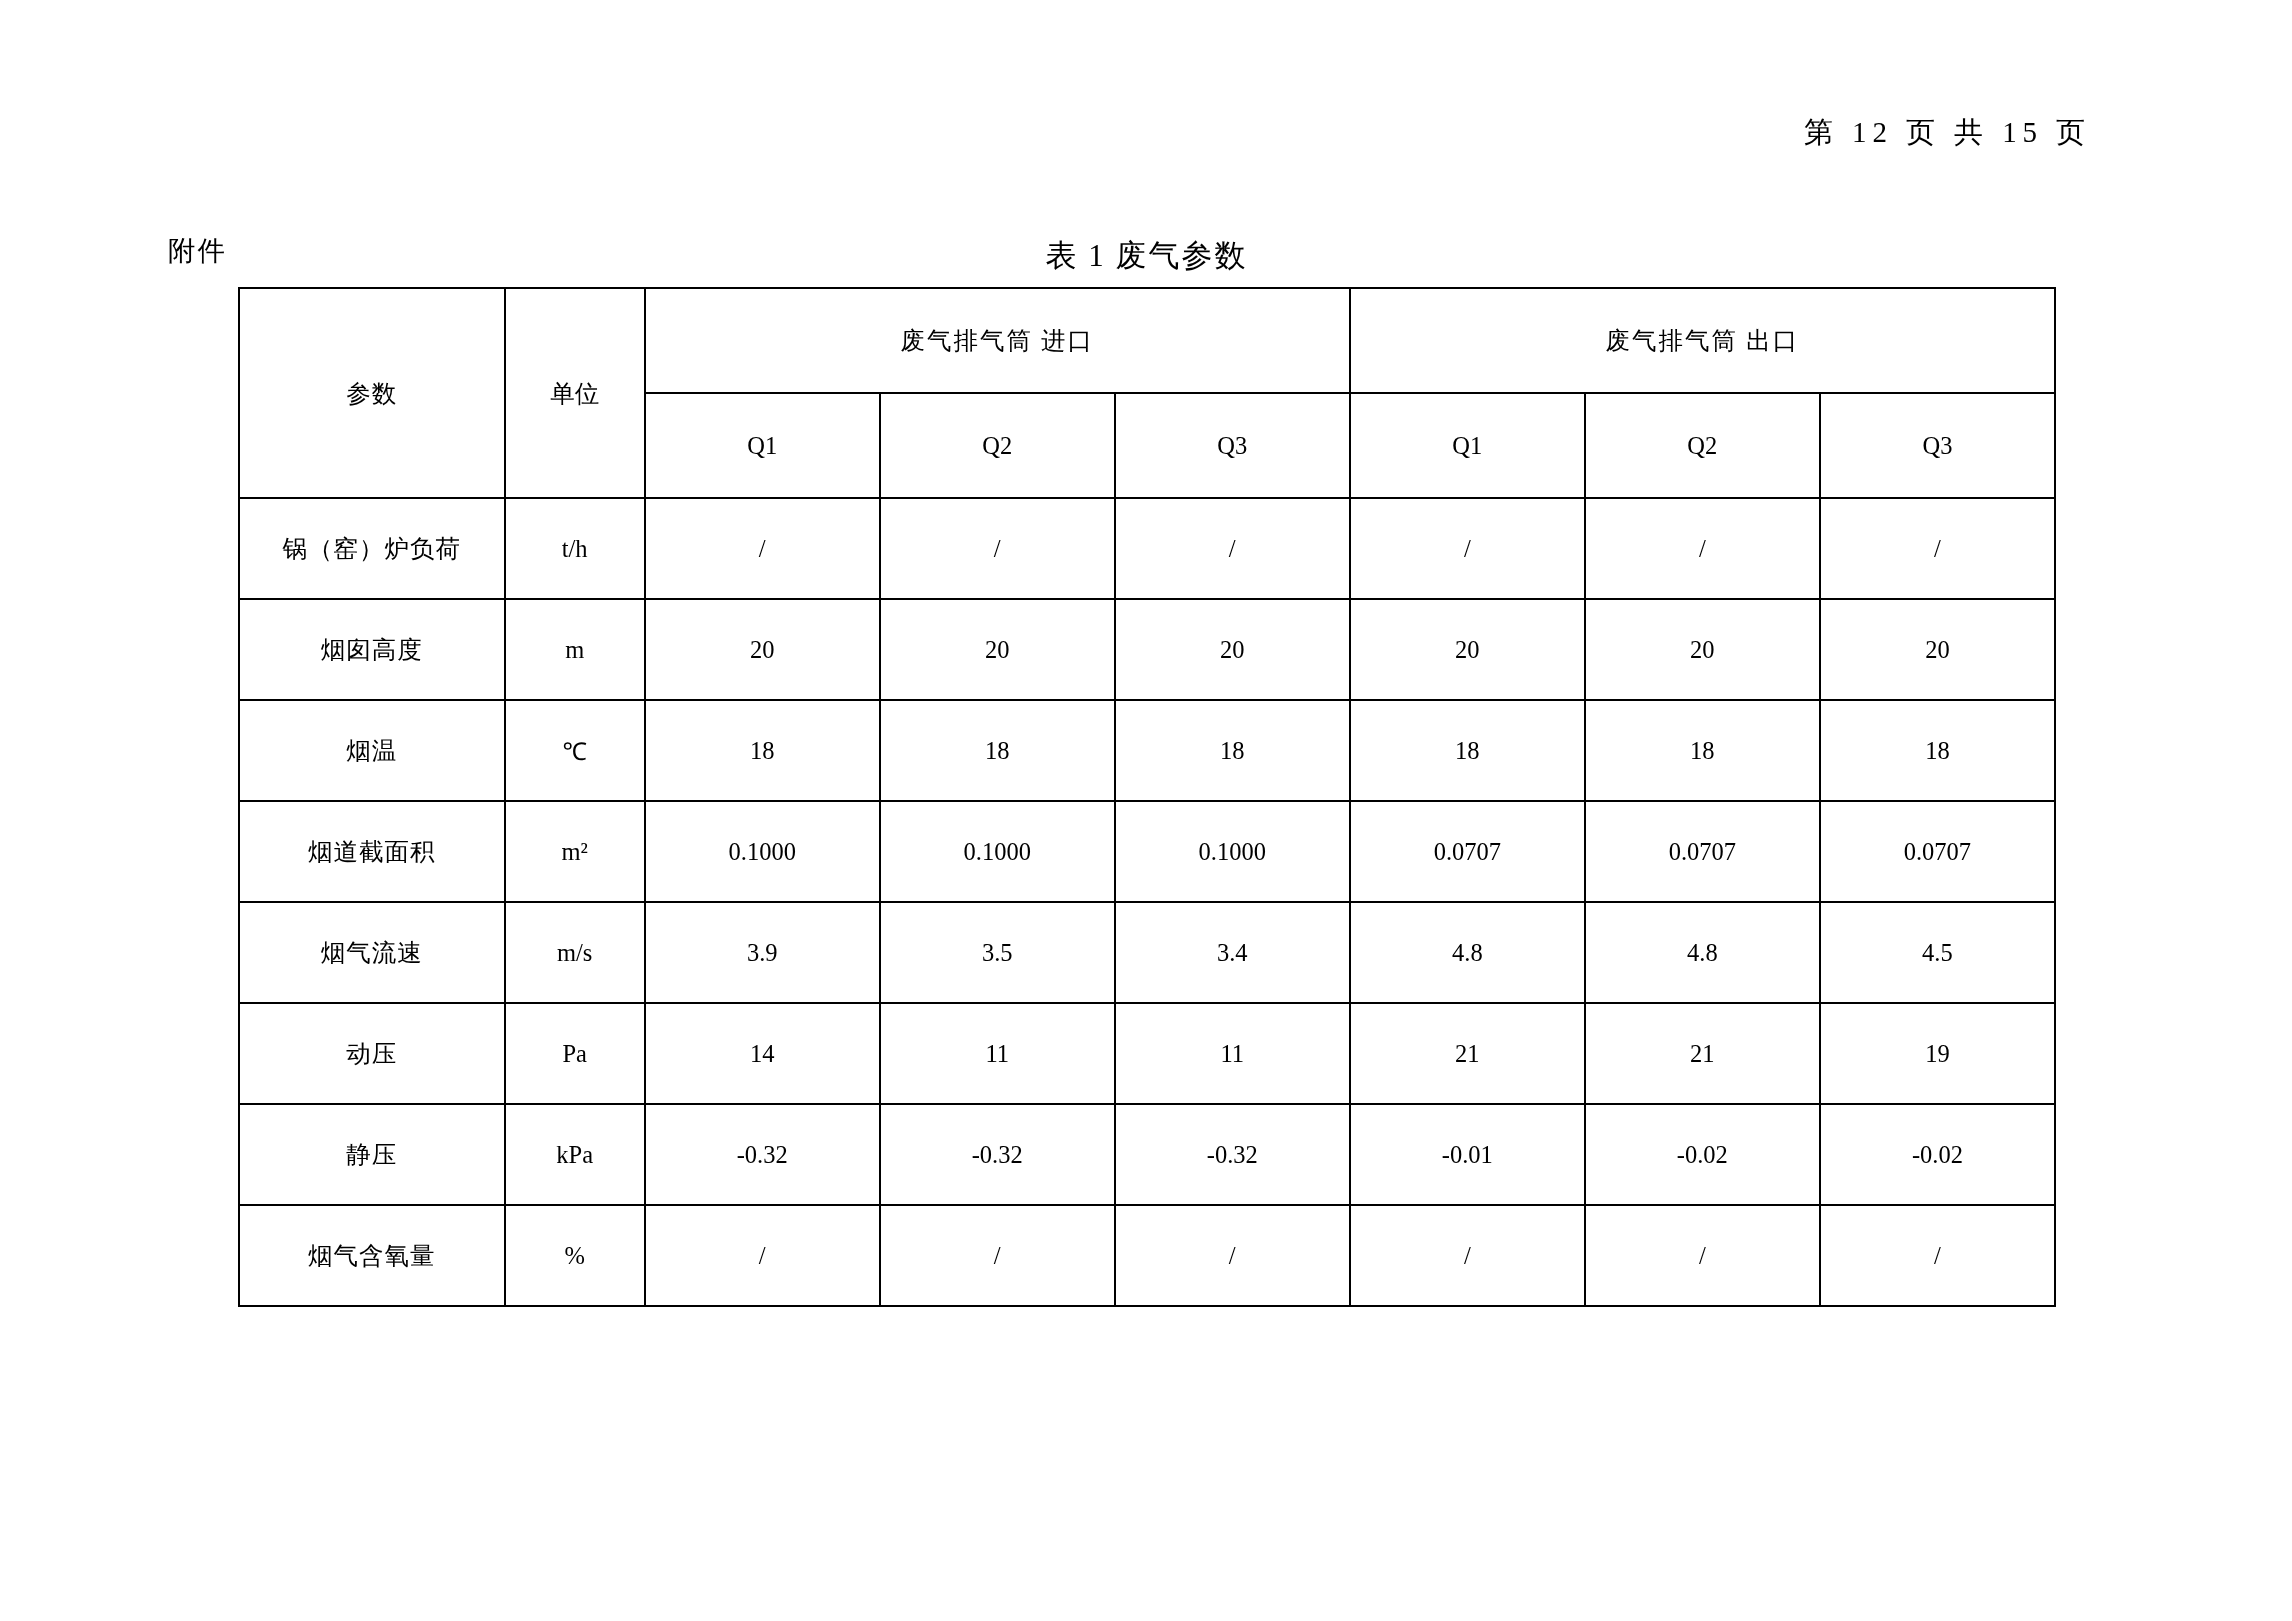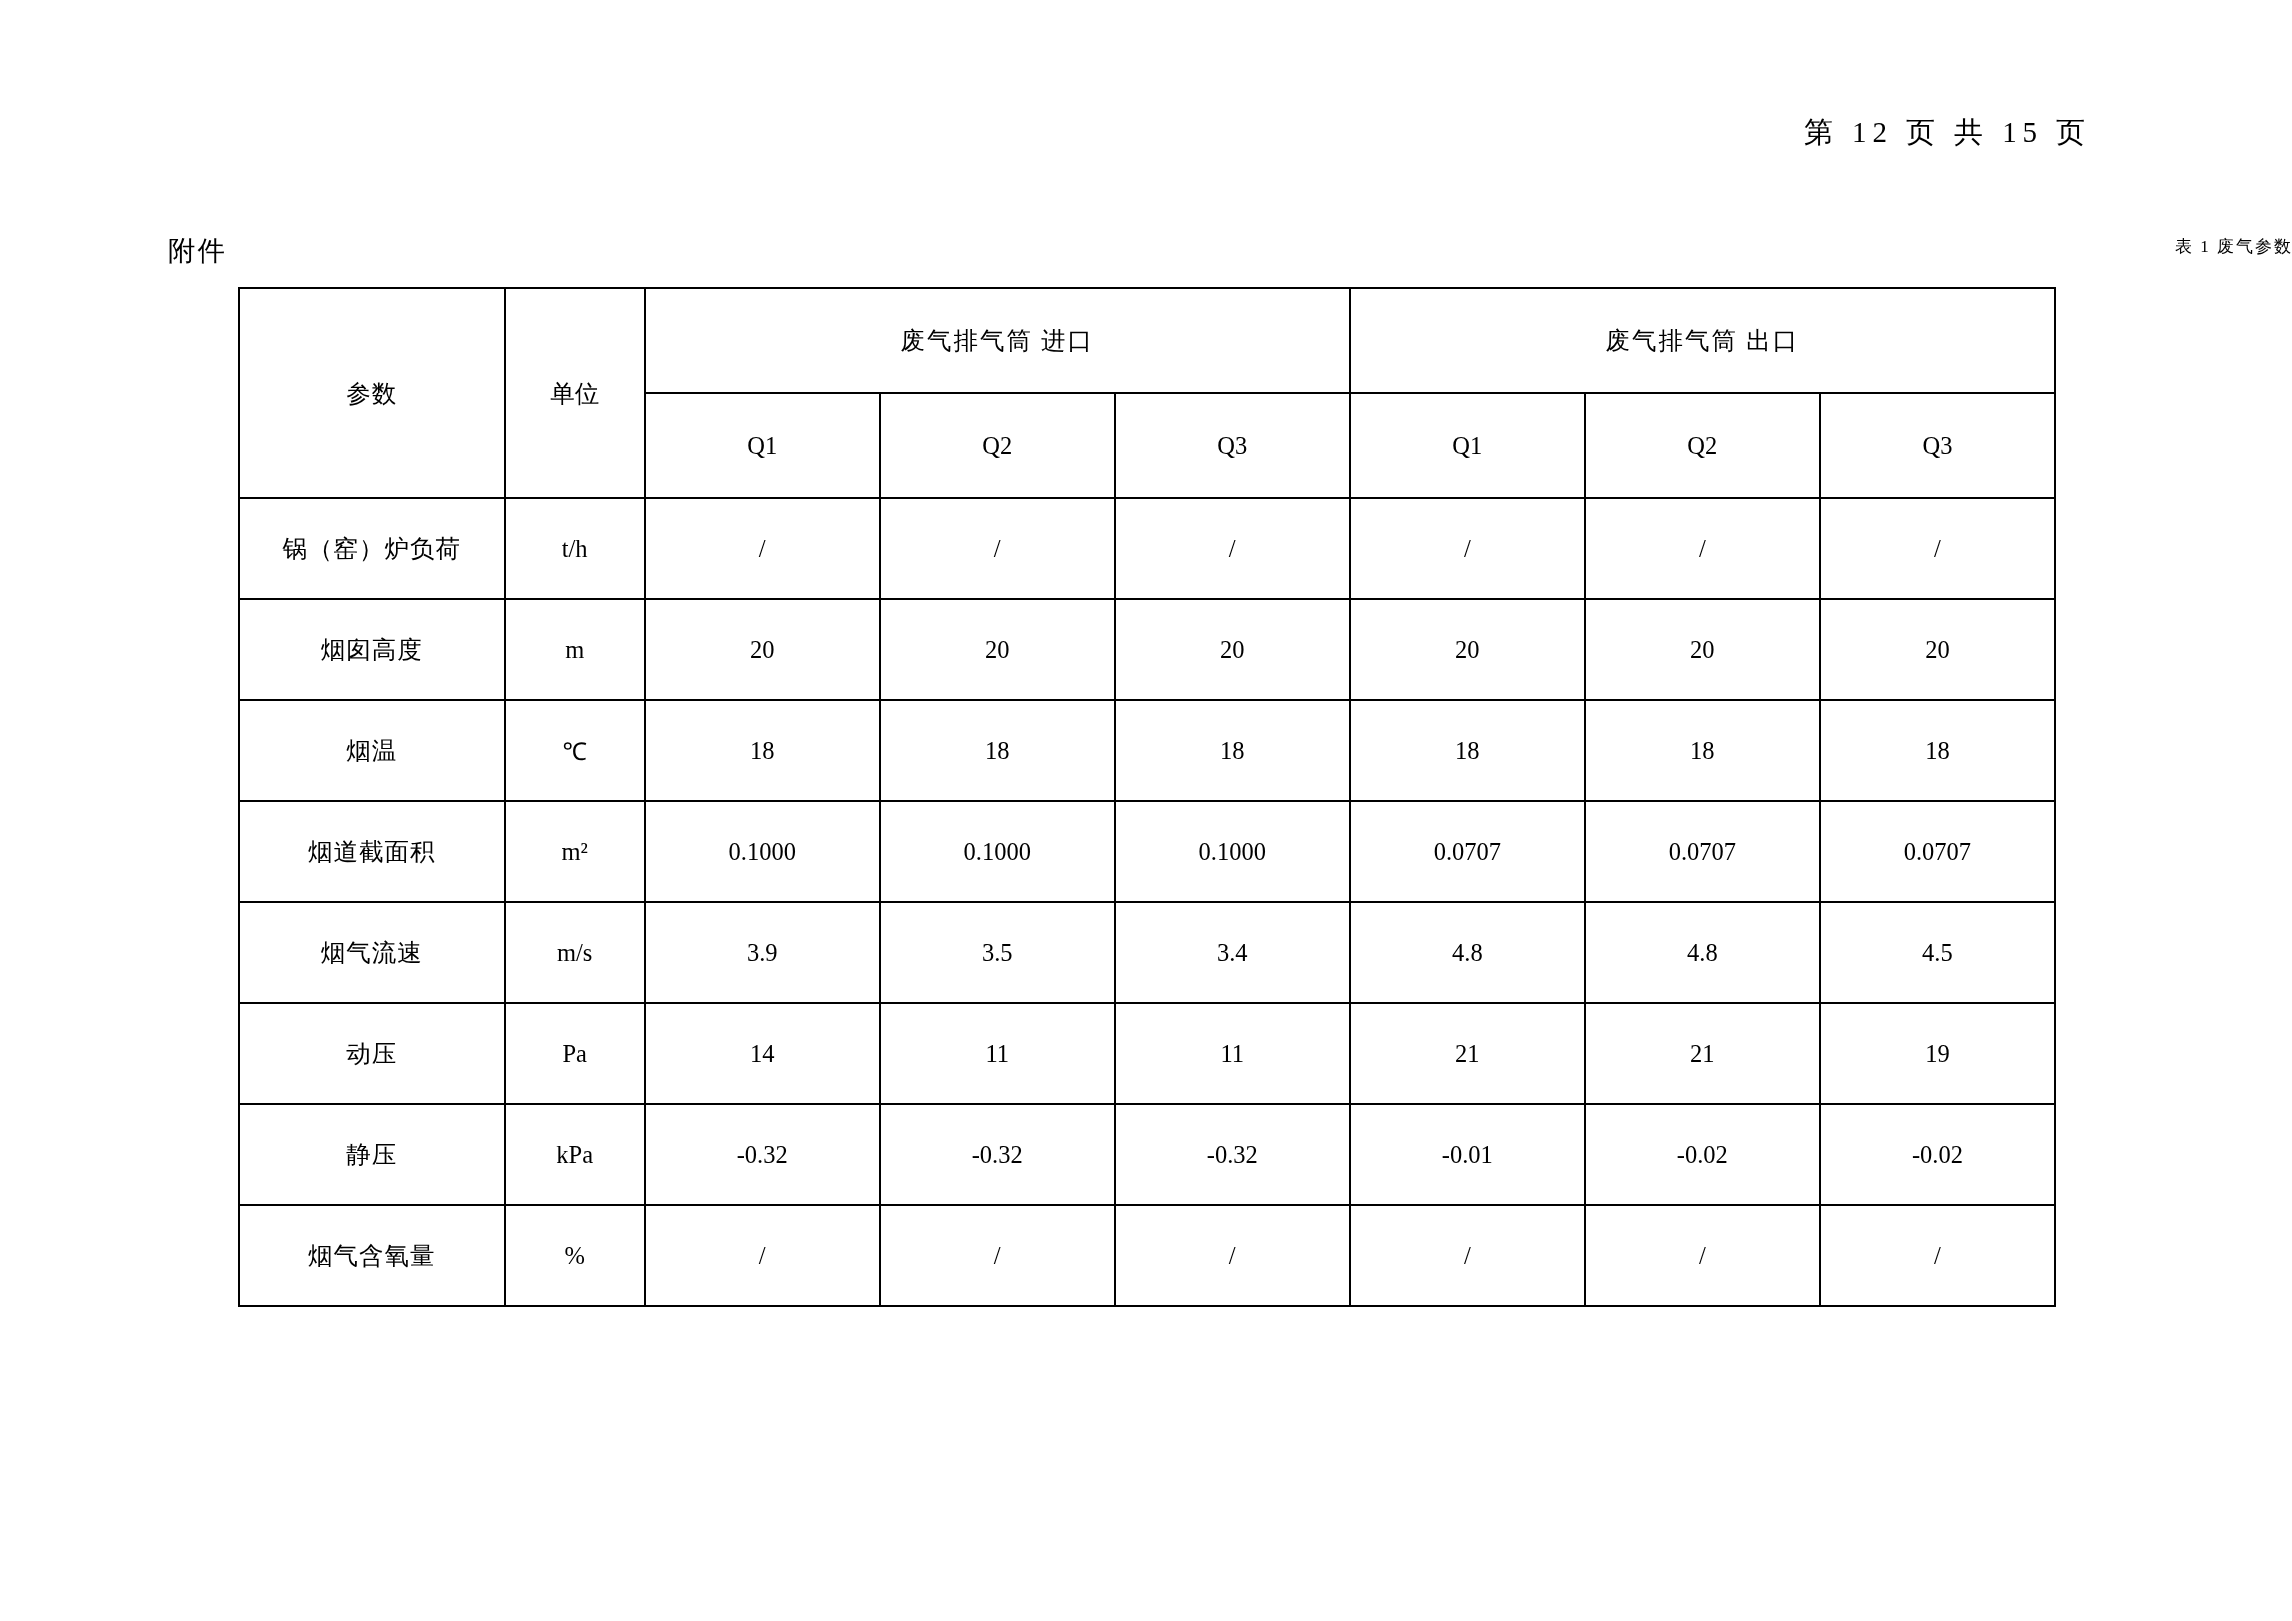--- a/index.html
+++ b/index.html
@@ -33,22 +33,22 @@
     top: 233px;
     left: 168px;
     font-size: 27.4px;
     letter-spacing: 2px;
   }
   .table-title {
     position: absolute;
     top: 235px;
     left: 0;
     width: 2293px;
-    text-align: right;
-    font-size: 17px;
+    text-align: center;
+    font-size: 31px;
     letter-spacing: 2px;
   }
   .table-wrap {
     position: absolute;
     top: 287px;
     left: 238px;
     width: 1818px;
   }
   table.params {
     border-collapse: collapse;

